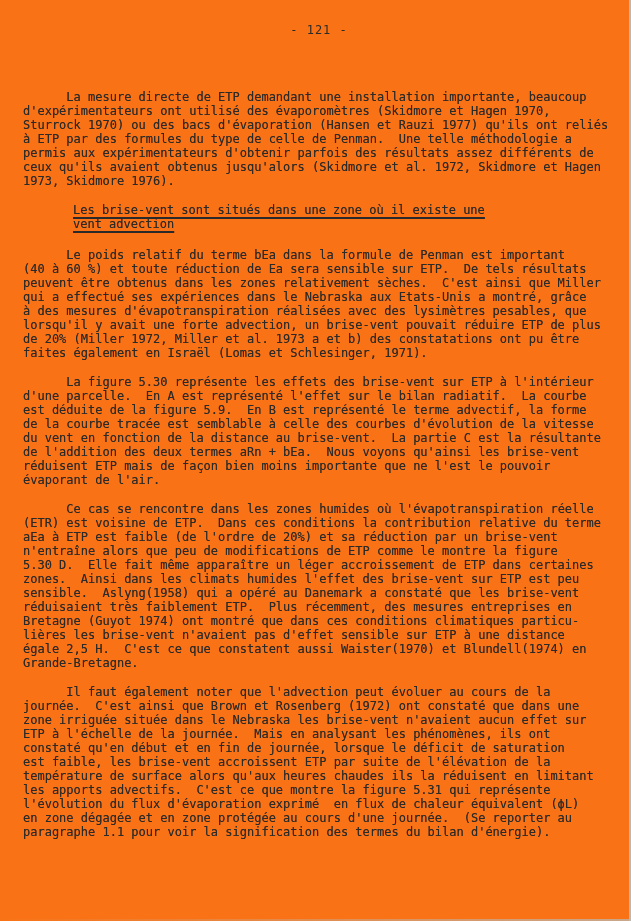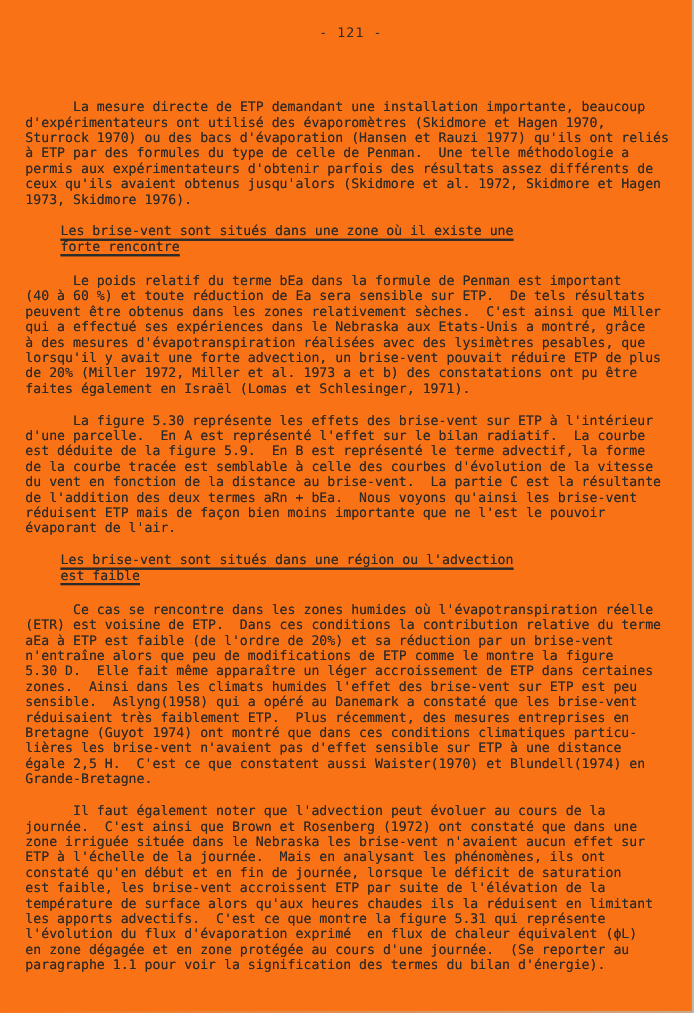--- a/index.html
+++ b/index.html
@@ -40,21 +40,21 @@
     text-align: center;
     margin: 0 0 53px 0;
     letter-spacing: 1px;
   }
   .para {
     margin: 14px 0 15px 0;
     white-space: pre-wrap;
     text-shadow: 0 0 0.5px rgba(30,30,30,0.55);
   }
   .heading {
-    margin: 2px 0 17px 32px;
+    margin: 2px 0 17px 50px;
     text-shadow: 0 0 0.5px rgba(30,30,30,0.55);
   }
   .heading .hline {
     display: block;
     width: max-content;
     text-decoration: underline;
     text-decoration-thickness: 1.5px;
     text-underline-offset: 3px;
   }
 </style>
@@ -68,45 +68,41 @@
   <p class="para">      La mesure directe de ETP demandant une installation importante, beaucoup
 d'expérimentateurs ont utilisé des évaporomètres (Skidmore et Hagen 1970,
 Sturrock 1970) ou des bacs d'évaporation (Hansen et Rauzi 1977) qu'ils ont reliés
 à ETP par des formules du type de celle de Penman.  Une telle méthodologie a
 permis aux expérimentateurs d'obtenir parfois des résultats assez différents de
 ceux qu'ils avaient obtenus jusqu'alors (Skidmore et al. 1972, Skidmore et Hagen
 1973, Skidmore 1976).</p>
 
   <div class="heading">
     <span class="hline">Les brise-vent sont situés dans une zone où il existe une</span>
-    <span class="hline">forte rencontre</span>
+    <span class="hline">vent advection</span>
   </div>
 
   <p class="para">      Le poids relatif du terme bEa dans la formule de Penman est important
 (40 à 60 %) et toute réduction de Ea sera sensible sur ETP.  De tels résultats
 peuvent être obtenus dans les zones relativement sèches.  C'est ainsi que Miller
 qui a effectué ses expériences dans le Nebraska aux Etats-Unis a montré, grâce
 à des mesures d'évapotranspiration réalisées avec des lysimètres pesables, que
 lorsqu'il y avait une forte advection, un brise-vent pouvait réduire ETP de plus
 de 20% (Miller 1972, Miller et al. 1973 a et b) des constatations ont pu être
 faites également en Israël (Lomas et Schlesinger, 1971).</p>
 
   <p class="para">      La figure 5.30 représente les effets des brise-vent sur ETP à l'intérieur
 d'une parcelle.  En A est représenté l'effet sur le bilan radiatif.  La courbe
 est déduite de la figure 5.9.  En B est représenté le terme advectif, la forme
 de la courbe tracée est semblable à celle des courbes d'évolution de la vitesse
 du vent en fonction de la distance au brise-vent.  La partie C est la résultante
 de l'addition des deux termes aRn + bEa.  Nous voyons qu'ainsi les brise-vent
 réduisent ETP mais de façon bien moins importante que ne l'est le pouvoir
 évaporant de l'air.</p>
 
-  <div class="heading">
-    <span class="hline">Les brise-vent sont situés dans une région ou l'advection</span>
-    <span class="hline">est faible</span>
-  </div>
 
   <p class="para">      Ce cas se rencontre dans les zones humides où l'évapotranspiration réelle
 (ETR) est voisine de ETP.  Dans ces conditions la contribution relative du terme
 aEa à ETP est faible (de l'ordre de 20%) et sa réduction par un brise-vent
 n'entraîne alors que peu de modifications de ETP comme le montre la figure
 5.30 D.  Elle fait même apparaître un léger accroissement de ETP dans certaines
 zones.  Ainsi dans les climats humides l'effet des brise-vent sur ETP est peu
 sensible.  Aslyng(1958) qui a opéré au Danemark a constaté que les brise-vent
 réduisaient très faiblement ETP.  Plus récemment, des mesures entreprises en
 Bretagne (Guyot 1974) ont montré que dans ces conditions climatiques particu-

